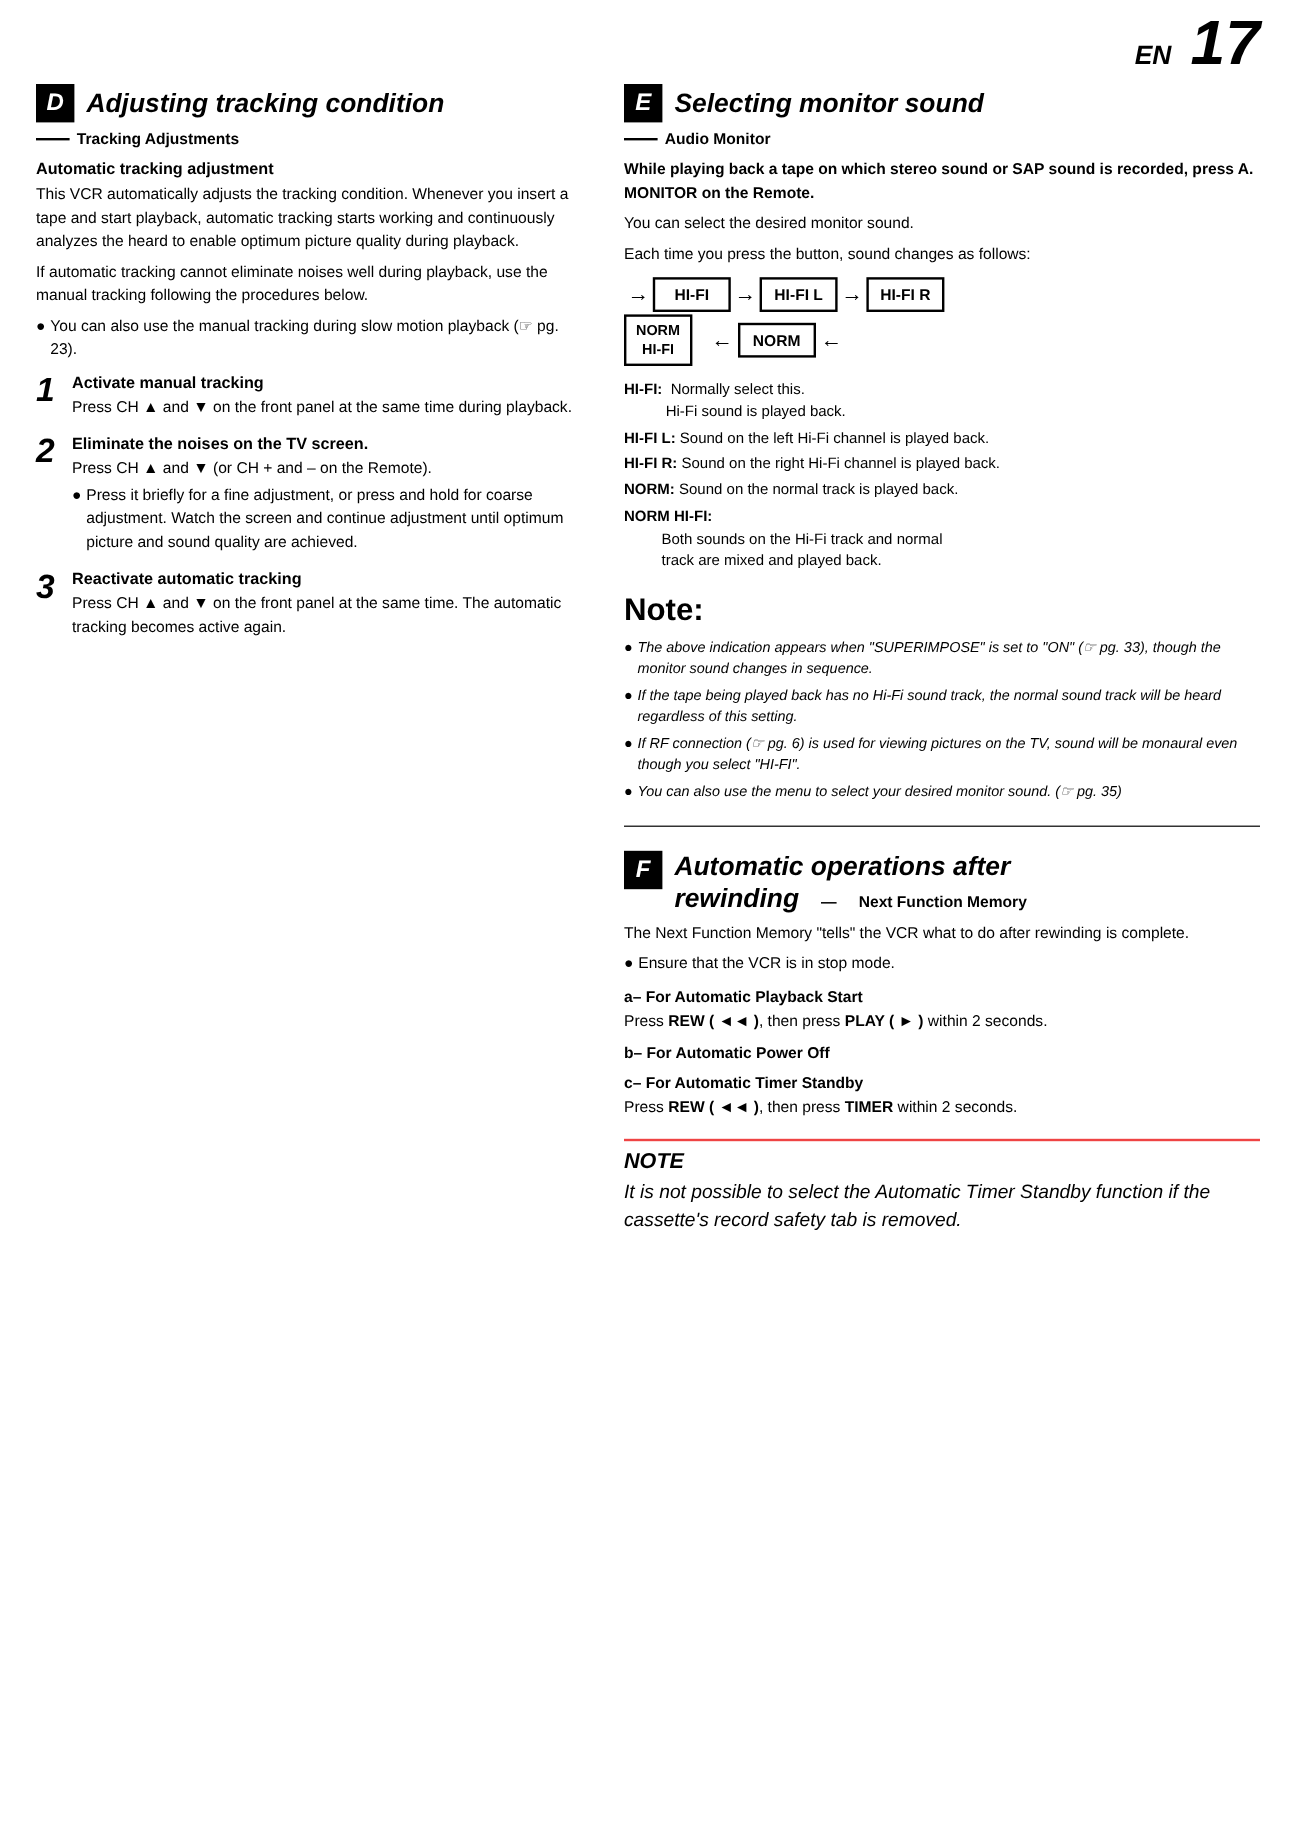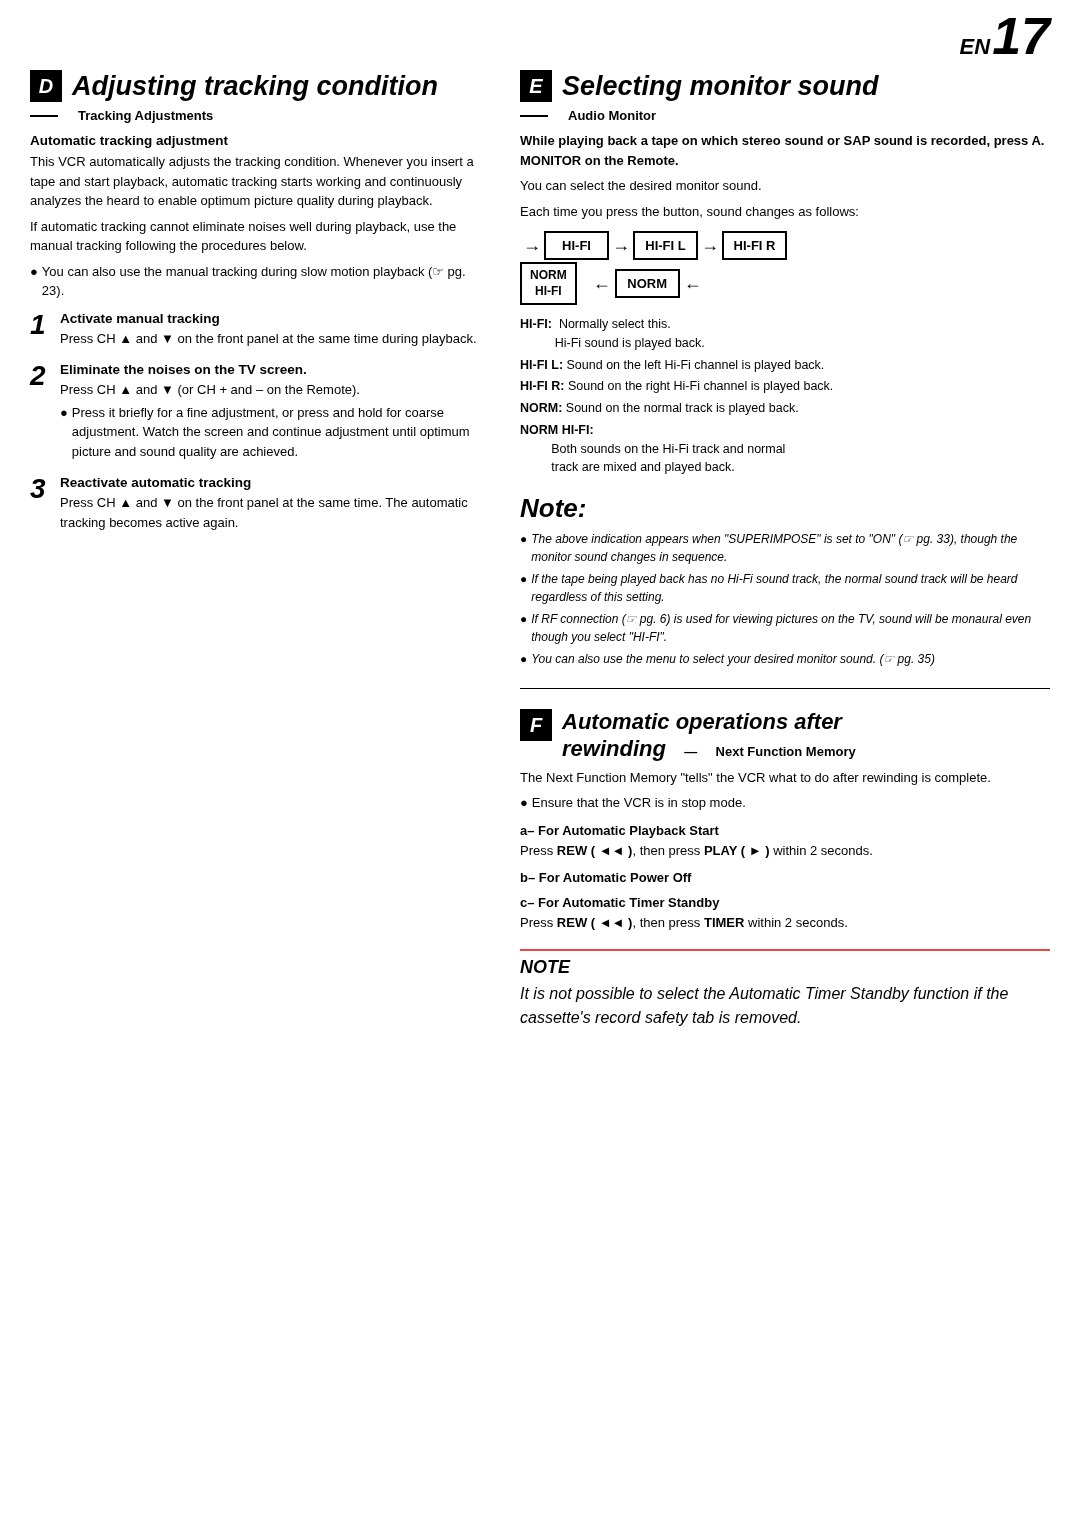--- a/index.html
+++ b/index.html
@@ -16,21 +16,21 @@
     
     .page-header {
       position: absolute;
       top: 10px;
       right: 30px;
       font-size: 38px;
       font-weight: bold;
       font-style: italic;
       display: flex;
       align-items: baseline;
-      gap: 2px;
+      gap: 16px;
     }
     .page-header .en-text {
       font-size: 22px;
       font-style: italic;
       font-weight: bold;
     }
     .page-header .page-num {
       font-size: 52px;
       font-style: italic;
       font-weight: bold;
@@ -69,29 +69,29 @@
       color: #fff;
       display: flex;
       align-items: center;
       justify-content: center;
       font-size: 20px;
       font-weight: bold;
       font-style: italic;
       flex-shrink: 0;
     }
     .section-title {
-      font-size: 27px;
+      font-size: 22px;
       font-weight: bold;
       font-style: italic;
     }
 
     .subsection-header {
       display: flex;
       align-items: center;
-      gap: 20px;
+      gap: 6px;
       margin-bottom: 8px;
       margin-top: 4px;
     }
     .subsection-header .dash-line {
       width: 28px;
       height: 2px;
       background: #000;
       display: inline-block;
     }
     .subsection-header .sub-label {
@@ -169,21 +169,20 @@
       font-size: 12.5px;
       margin-bottom: 3px;
     }
 
     
     .note-block {
       margin-top: 16px;
     }
     .note-title {
       font-size: 26px;
-      font-style: italic;
       font-weight: bold;
       margin-bottom: 6px;
     }
     .note-item {
       display: flex;
       gap: 4px;
       font-size: 12px;
       font-style: italic;
       line-height: 1.5;
       margin-bottom: 4px;

